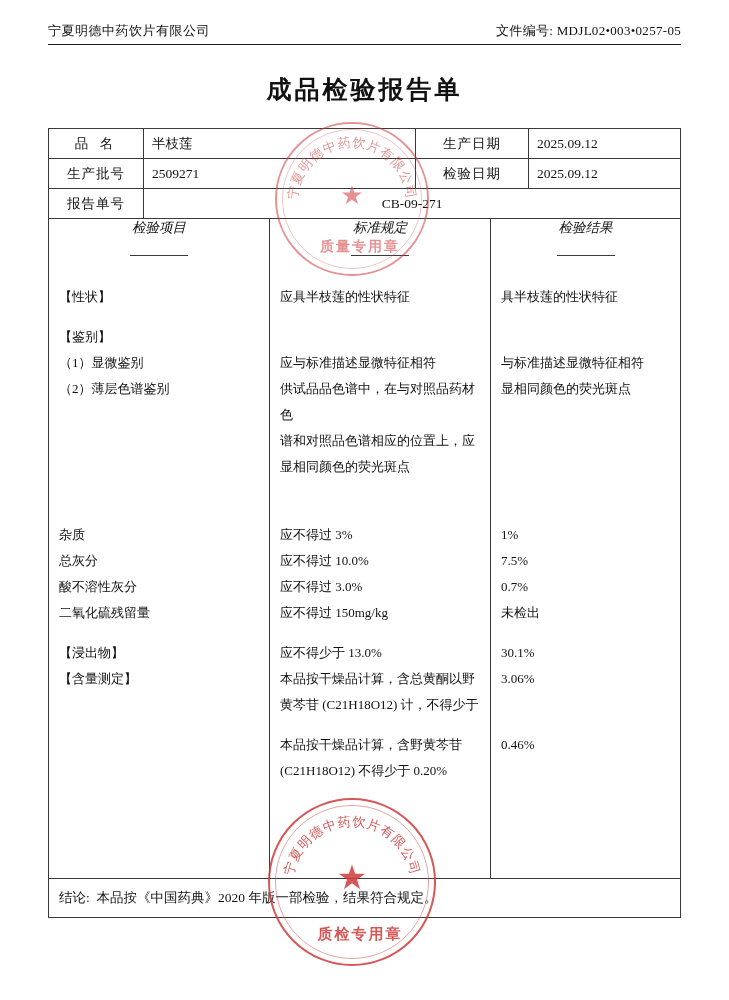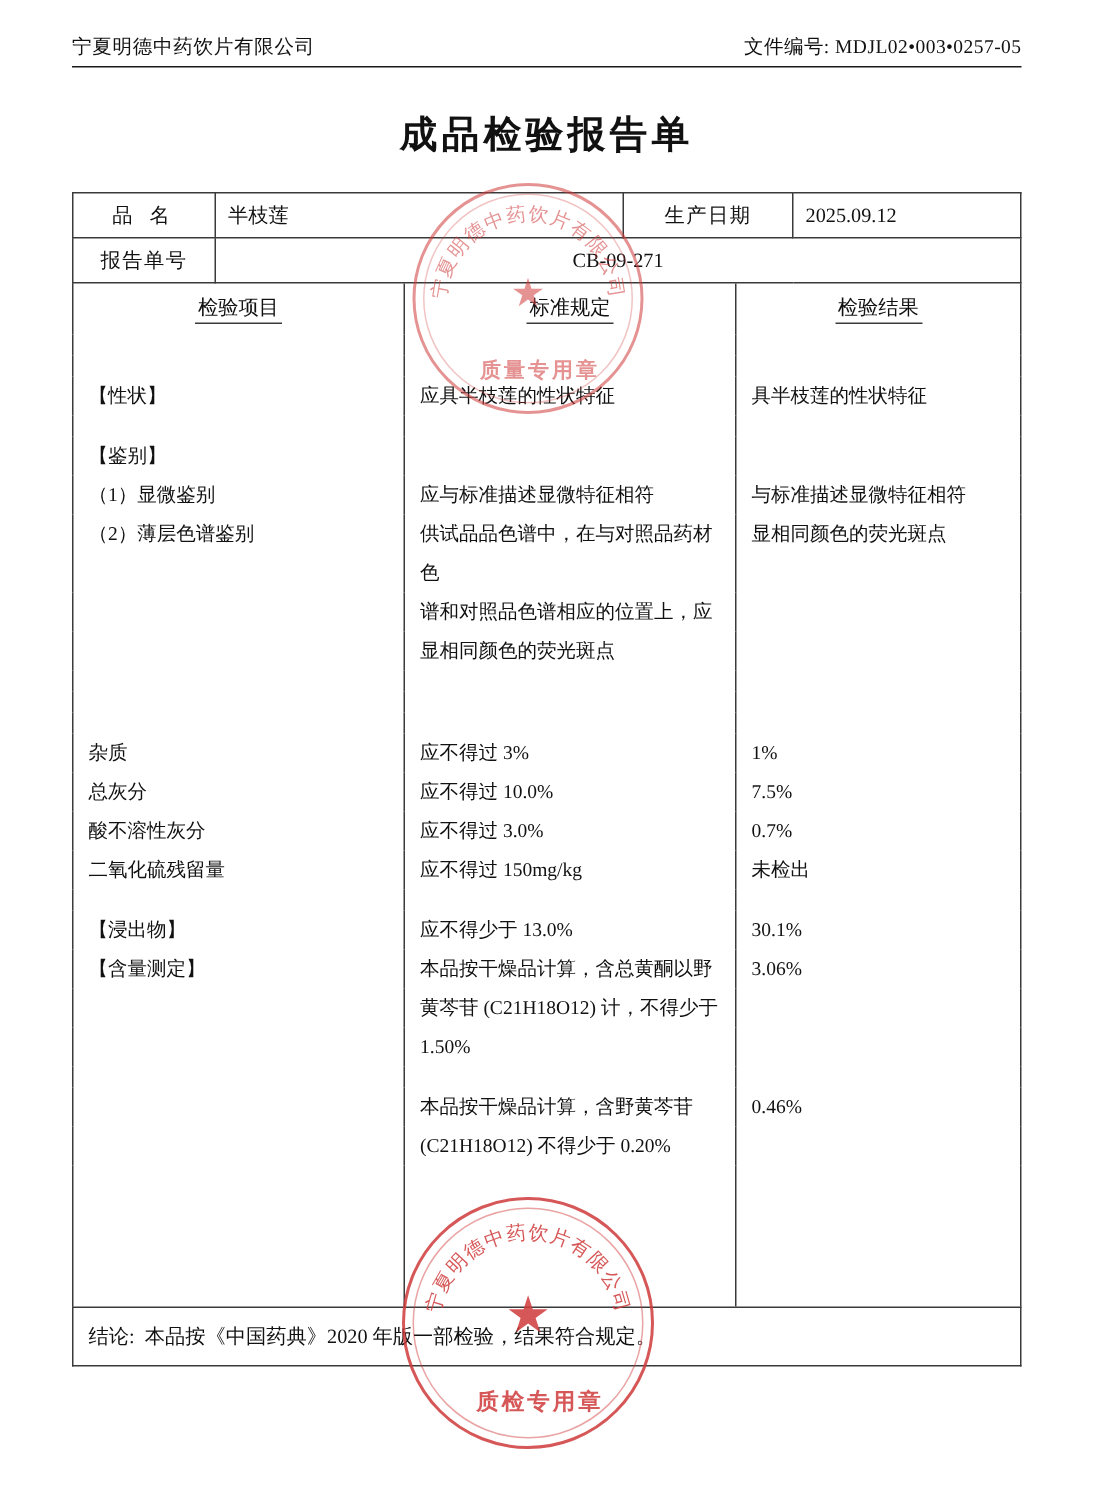--- a/index.html
+++ b/index.html
@@ -94,21 +94,22 @@
     height: 34px;
     text-align: center;
     vertical-align: middle;
     font-size: 13.5px;
   }
   .main-table td.col1 { width: 200px; }
   .main-table td.col2 { width: 200px; }
   .col-head-underline {
     display: inline-block;
     border-bottom: 1px solid #3a3a3a;
-    padding: 0 2px 1px 2px;
+    padding: 0 2px 18px 2px;
+    font-style: italic;
   }
   .row td { height: 26px; line-height: 26px; }
   .spacer td { height: 14px; }
   
   .conc-table td {
     border: 1px solid #3a3a3a;
     font-size: 13.5px;
     padding: 6px 10px;
     height: 26px;
   }
@@ -194,20 +195,26 @@
 
   <table class="info-table">
     <tbody>
         <tr>
       <td class="lbl">品    名</td>
       <td class="val">半枝莲</td>
       <td class="lbl2">生产日期</td>
       <td class="val2">2025.09.12</td>
     </tr>
     <tr>
+      <td class="lbl tight">生产批号</td>
+      <td class="val">2509271</td>
+      <td class="lbl2">检验日期</td>
+      <td class="val2">2025.09.12</td>
+    </tr>
+    <tr>
       <td class="lbl tight">报告单号</td>
       <td class="report-no-cell" colspan="3">CB-09-271</td>
     </tr>
   </tbody>
     </table>
 
   <table class="main-table">
     <tbody>
         <tr class="head">
       <td class="col1"><span class="col-head-underline">检验项目</span></td>
@@ -306,25 +313,20 @@
       <td>30.1%</td>
     </tr>
     <tr class="row">
       <td class="col1">【含量测定】</td>
       <td class="col2">本品按干燥品计算，含总黄酮以野</td>
       <td>3.06%</td>
     </tr>
     <tr class="row">
       <td class="col1"></td>
       <td class="col2">黄芩苷 (C21H18O12) 计，不得少于</td>
-      <td></td>
-    </tr>
-    <tr class="row">
-      <td class="col1"></td>
-      <td class="col2">1.50%</td>
       <td></td>
     </tr>
     <tr class="spacer">
           <td class="col1"></td>
           <td class="col2"></td>
           <td></td>
         </tr>
     <tr class="row">
       <td class="col1"></td>
       <td class="col2">本品按干燥品计算，含野黄芩苷</td>

